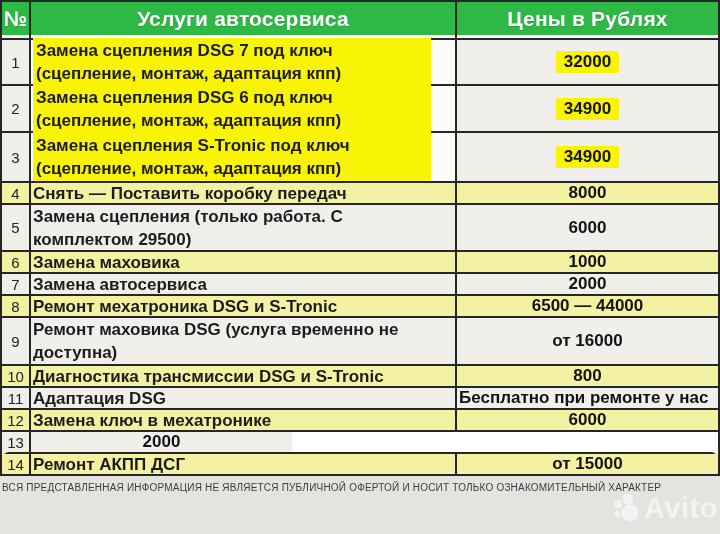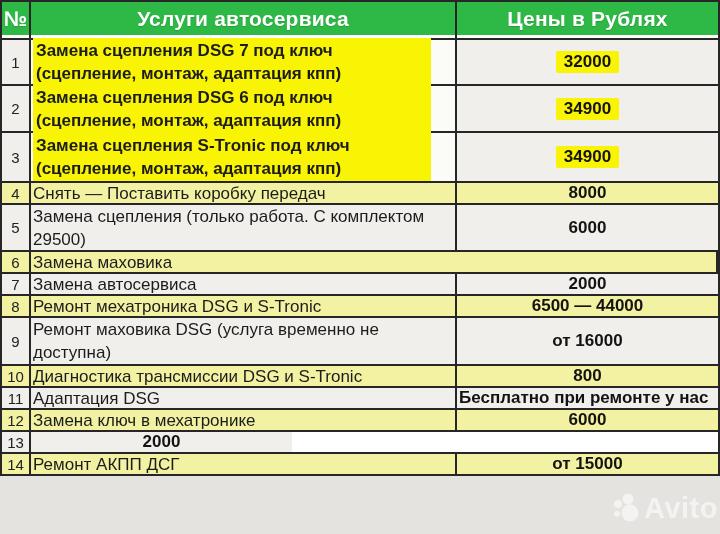--- a/index.html
+++ b/index.html
@@ -42,21 +42,21 @@
   .row { display:flex; border-top:2px solid var(--border); }
   .cell-num {
     width:29px; border-right:2px solid var(--border);
     display:flex; align-items:center; justify-content:center;
     font-size:15px; color:#222;
   }
   .cell-svc {
     flex:1; border-right:2px solid var(--border);
     display:flex; align-items:center;
     padding:1px 24px 1px 2px;
-    font-size:17px; line-height:23px; color:var(--text-dark);
+    font-size:17px; line-height:23px; color:var(--text-dark);font-weight:bold;
   }
   .cell-price {
     width:261px; display:flex; align-items:center; justify-content:center;
     font-weight:bold; font-size:17px; color:#131313;
     overflow:hidden;
   }
   
   .v-highlight .cell-num   { background:var(--row-plain); }
   .v-highlight .cell-svc   { background:var(--svc-white); font-weight:bold; }
   .v-highlight .cell-price { background:var(--row-plain); }
@@ -152,20 +152,23 @@
           </div>
           <div class="cell-price">
             <span>6000</span>
           </div>
         </div>
         <div class="row v-yellow" style="height: 22px;">
           <div class="cell-num">6</div>
           <div class="cell-svc">
             <span>Замена маховика</span>
           </div>
+          <div class="cell-price">
+            <span>1000</span>
+          </div>
         </div>
         <div class="row v-plain" style="height: 22px;">
           <div class="cell-num">7</div>
           <div class="cell-svc">
             <span>Замена автосервиса</span>
           </div>
           <div class="cell-price">
             <span>2000</span>
           </div>
         </div>
@@ -213,33 +216,36 @@
           <div class="cell-price">
             <span>6000</span>
           </div>
         </div>
         <div class="row v-plain" style="height: 22px;">
           <div class="cell-num">13</div>
           <div class="cell-price">
             <span>2000</span>
           </div>
         </div>
-        <div class="row v-yellow" style="height: 22px;">
+        <div class="row v-yellow" style="height: 22px; border-radius: 7px;">
           <div class="cell-num">14</div>
           <div class="cell-svc">
             <span>Ремонт АКПП ДСГ</span>
           </div>
           <div class="cell-price">
             <span>от 15000</span>
           </div>
         </div>
       </div>
 
   </div>
 
+  <div class="footer">
+    <span>ВСЯ ПРЕДСТАВЛЕННАЯ ИНФОРМАЦИЯ НЕ ЯВЛЯЕТСЯ ПУБЛИЧНОЙ ОФЕРТОЙ И НОСИТ ТОЛЬКО ОЗНАКОМИТЕЛЬНЫЙ ХАРАКТЕР</span>
+  </div>
 
   <div class="watermark">
     <svg class="wm-logo" viewBox="0 0 30 32">
       <circle cx="7" cy="11" r="4" fill="rgba(255,255,255,0.58)"></circle>
       <circle cx="17" cy="6" r="5.5" fill="rgba(255,255,255,0.58)"></circle>
       <circle cx="6" cy="21" r="3" fill="rgba(255,255,255,0.58)"></circle>
       <circle cx="19" cy="20" r="8.5" fill="rgba(255,255,255,0.58)"></circle>
     </svg>
     <span class="wm-text">Avito</span>
   </div>

